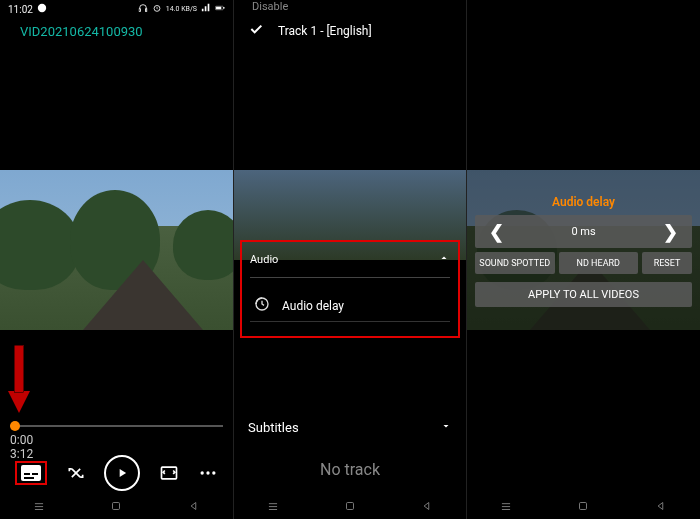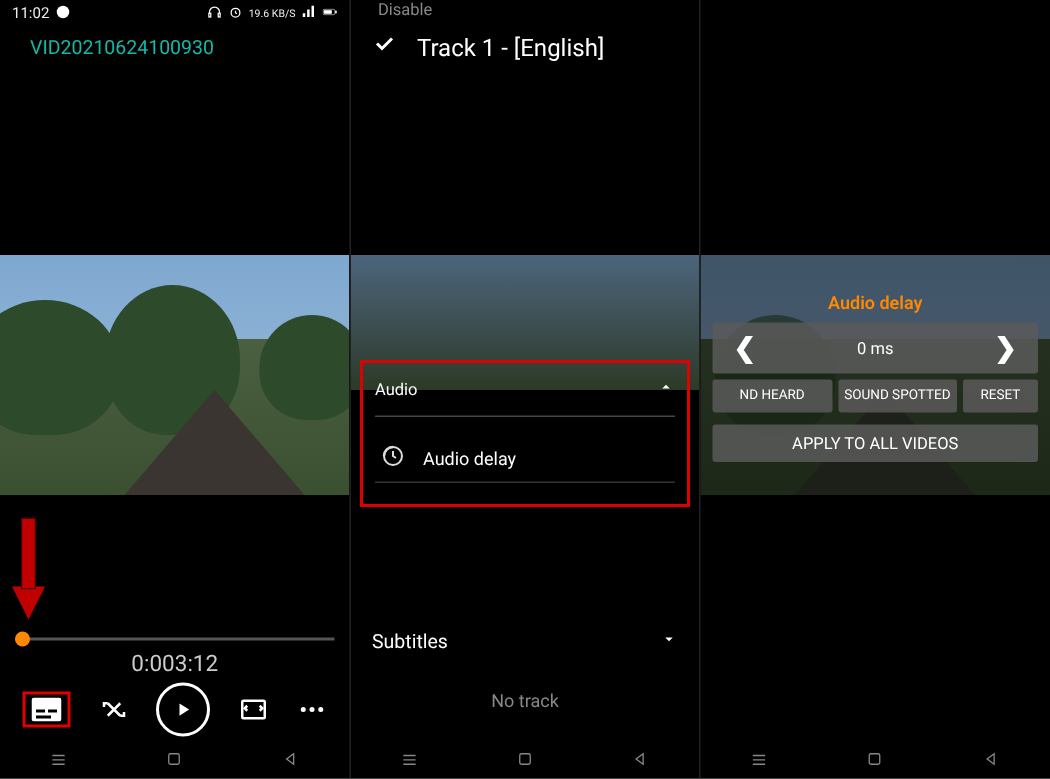--- a/index.html
+++ b/index.html
@@ -19,38 +19,38 @@
 
   .video-area { position: absolute; left: 0; top: 170px; width: 100%; height: 160px; background: linear-gradient(#7fa8d0 0%, #8ab0d4 35%, #4a6040 35%, #3a5030 100%); overflow: hidden; }
   .tree { position: absolute; background: #2d4a2a; border-radius: 50% 50% 45% 45%; }
   .roof { position: absolute; bottom: 0; right: 30px; width: 0; height: 0; border-left: 60px solid transparent; border-right: 60px solid transparent; border-bottom: 70px solid #3a3530; }
 
   
   .arrow-ann { position: absolute; left: 8px; top: 345px; }
   .seek { position: absolute; left: 10px; right: 10px; top: 425px; }
   .seek-line { height: 2px; background: #555; position: relative; }
   .seek-dot { position: absolute; left: 0; top: -4px; width: 10px; height: 10px; background: #ff8800; border-radius: 50%; }
-  .times { display: flex; justify-content: center; font-size: 15px; color: #ccc; margin-top: 6px; }
+  .times { display: flex; justify-content: flex-start; font-size: 12px; color: #ccc; margin-top: 6px; flex-direction: column; }
   .controls { position: absolute; left: 0; right: 0; bottom: 28px; display: flex; justify-content: space-around; align-items: center; padding: 0 6px; }
   .controls > * { display: flex; align-items: center; justify-content: center; }
   .play-btn { width: 36px; height: 36px; border: 2px solid #fff; border-radius: 50%; }
   .subtitle-btn-hl { border: 2px solid #e00000; padding: 2px 4px; }
 
   .navbar { position: absolute; left: 0; right: 0; bottom: 0; height: 24px; display: flex; justify-content: space-around; align-items: center; color: #888; font-size: 12px; }
   .navbar svg { width: 14px; height: 14px; stroke: #888; fill: none; stroke-width: 1.5; }
 
   
   .menu-box { position: absolute; left: 6px; right: 6px; top: 240px; border: 2px solid #e00000; padding: 10px 8px 14px; }
   .menu-header { display: flex; justify-content: space-between; align-items: center; font-size: 11px; border-bottom: 1px solid #444; padding-bottom: 10px; margin-bottom: 12px; }
   .menu-item { display: flex; align-items: center; gap: 12px; font-size: 12px; padding: 6px 4px; border-bottom: 1px solid #333; }
   .menu-item svg { width: 16px; height: 16px; }
   .disable-row { font-size: 11px; color: #888; padding: 0 18px; }
-  .track-row { display: flex; align-items: center; gap: 14px; font-size: 16px; padding: 8px 14px; }
+  .track-row { display: flex; align-items: center; gap: 14px; font-size: 12px; padding: 8px 14px; }
   .sub-header { position: absolute; left: 14px; right: 14px; top: 420px; display: flex; justify-content: space-between; align-items: flex-end; font-size: 13px; }
-  .notrack { position: absolute; width: 100%; text-align: center; top: 460px; font-size: 12px; color: #888; }
+  .notrack { position: absolute; width: 100%; text-align: center; top: 460px; font-size: 16px; color: #888; }
   .video-bg2 { position: absolute; left: 0; top: 170px; width: 100%; height: 90px; background: linear-gradient(#7fa8d0, #4a6040); opacity: 0.6; }
 
   
   .video-bg3 { position: absolute; left: 0; top: 170px; width: 100%; height: 160px; background: linear-gradient(#7fa8d0 0%, #8ab0d4 35%, #4a6040 35%, #3a5030 100%); opacity: 0.5; }
   .delay-panel { position: absolute; left: 8px; right: 8px; top: 195px; }
   .delay-title { text-align: center; color: #ff8800; font-size: 12px; font-weight: 600; margin-bottom: 6px; }
   .delay-row { background: rgba(90,90,90,0.85); border-radius: 2px; margin-bottom: 4px; display: flex; align-items: center; justify-content: center; font-size: 11px; padding: 6px 4px; position: relative; }
   .delay-stepper { justify-content: space-between; padding: 6px 14px; }
   .btn-grid { display: flex; gap: 4px; margin-bottom: 4px; }
   .btn-grid .delay-row { flex: 1; white-space: nowrap; font-size: 9px; }
@@ -74,21 +74,21 @@
       <div class="right">
         <span><svg viewBox="0 0 24 24" fill="none" stroke="#fff" stroke-width="2">
               <path d="M4 14v-2a8 8 0 0116 0v2"></path>
               <rect x="3" y="14" width="3" height="6"></rect>
               <rect x="18" y="14" width="3" height="6"></rect>
             </svg></span>
         <span><svg viewBox="0 0 24 24" fill="none" stroke="#fff" stroke-width="2">
               <circle cx="12" cy="13" r="7"></circle>
               <path d="M12 10v3l2 2"></path>
             </svg></span>
-        <span style="font-size:7px;line-height:1">19.6 KB/S</span>
+        <span style="font-size:7px;line-height:1">14.0 KB/S</span>
         <span><svg viewBox="0 0 24 24" fill="#fff">
               <path d="M2 20h4v-6H2zM9 20h4V8H9zM16 20h4V2h-4z"></path>
             </svg></span>
         <span><svg viewBox="0 0 28 14" fill="none" stroke="#fff">
               <rect x="1" y="2" width="22" height="10" rx="2"></rect>
               <rect x="24" y="5" width="2" height="4" fill="#fff"></rect>
               <rect x="3" y="4" width="14" height="6" fill="#fff"></rect>
             </svg></span>
       </div>
     </div>
@@ -241,24 +241,24 @@
       <div class="delay-title">Audio delay</div>
 
       <div class="delay-row delay-stepper">
         <span class="chev">❮</span>
         <span>0 ms</span>
         <span class="chev">❯</span>
       </div>
 
       <div class="btn-grid">
         <div class="delay-row">
-            <span>ND HEARD</span>
+            <span>SOUND SPOTTED</span>
           </div>
         <div class="delay-row">
-            <span>SOUND SPOTTED</span>
+            <span>ND HEARD</span>
           </div>
         <div class="delay-row" style="flex:0 0 50px">
             <span>RESET</span>
           </div>
       </div>
 
       <div class="delay-row">
         <span>APPLY TO ALL VIDEOS</span>
       </div>
     </div>

